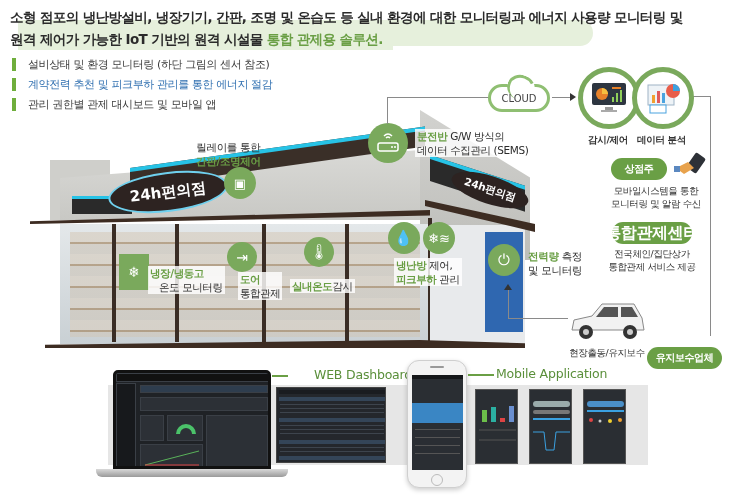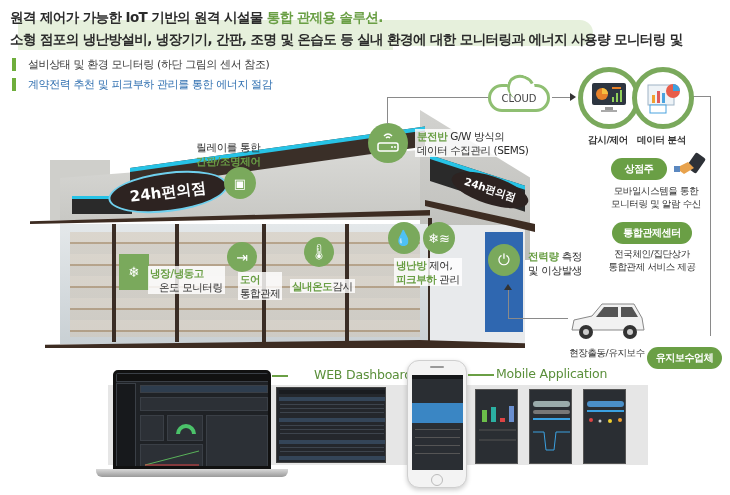--- a/index.html
+++ b/index.html
@@ -70,32 +70,36 @@
     .mscreen { width: 43px; height: 75px; background: #2a2e33; border: 1px solid #555; overflow: hidden; }
 
     .callout-label { font-size: 12.5px; color: #5a8f3a; white-space: nowrap; letter-spacing: -0.2px; }
   </style>
 </head>
 <body>
 
 <div class="abs headline">
   <div class="hl-band"></div>
   <div class="hl-band2"></div>
+  <div class="hl-line">소형 점포의 냉난방설비, 냉장기기, 간판, 조명 및 온습도 등 실내 환경에 대한 모니터링과 에너지 사용량 모니터링 및</div>
   <div class="hl-line"><span>원격 제어가 가능한 IoT 기반의 원격 시설물 </span><span class="hl-green">통합 관제용 솔루션.</span></div>
-  <div class="hl-line">소형 점포의 냉난방설비, 냉장기기, 간판, 조명 및 온습도 등 실내 환경에 대한 모니터링과 에너지 사용량 모니터링 및</div>
 </div>
 
 <div class="abs bullets">
   <div class="bullet">
       <span class="bar"></span>
       <span>설비상태 및 환경 모니터링 (하단 그림의 센서 참조)</span>
     </div>
   <div class="bullet blue">
       <span class="bar"></span>
       <span>계약전력 추천 및 피크부하 관리를 통한 에너지 절감</span>
+    </div>
+  <div class="bullet">
+      <span class="bar"></span>
+      <span>관리 권한별 관제 대시보드 및 모바일 앱</span>
     </div>
 </div>
 
 <div>
   <div class="abs roof-left"></div>
   <div class="abs roof-front"></div>
   <div class="abs roof-right"></div>
   <div class="abs blue-strip-l"></div>
   <div class="abs blue-strip-f"></div>
   <div class="abs blue-strip-r"></div>
@@ -155,21 +159,21 @@
 <div class="abs gcircle" style="left:388px;top:222px;width:32px;height:32px;font-size:15px;">💧</div>
 <div class="abs gcircle" style="left:423px;top:222px;width:32px;height:32px;font-size:13px;">❄≋</div>
 <div class="abs label-box" style="left:394px;top:258px;">
   <div><span class="g">냉난방</span><span style="font-weight:normal;"> 제어,</span></div>
   <div><span class="g">피크부하</span><span style="font-weight:normal;"> 관리</span></div>
 </div>
 
 <div class="abs gcircle" style="left:488px;top:244px;width:32px;height:32px;font-size:15px;">⏻</div>
 <div class="abs plain-label" style="left:528px;top:249px;">
   <div><span style="color:#6a9f45;font-weight:bold;">전력량</span><span> 측정</span></div>
-  <div>및 이상발생</div>
+  <div>및 모니터링</div>
 </div>
 
 <div class="abs line" style="left:387px;top:97px;width:1px;height:27px;"></div>
 <div class="abs line" style="left:387px;top:97px;width:102px;height:1px;"></div>
 <div class="abs line" style="left:552px;top:97px;width:20px;height:1px;"></div>
 <div class="abs" style="left:570px;top:93px;width:0;height:0;border-left:6px solid #333;border-top:4px solid transparent;border-bottom:4px solid transparent;"></div>
 <div class="abs line" style="left:693px;top:96px;width:18px;height:1px;"></div>
 <div class="abs line" style="left:710px;top:96px;width:1px;height:240px;"></div>
 <div class="abs line" style="left:508px;top:318px;width:60px;height:1px;"></div>
 <div class="abs line" style="left:508px;top:290px;width:1px;height:29px;"></div>
@@ -212,21 +216,21 @@
       <rect x="16" y="2" width="12" height="18" rx="2" transform="rotate(35 22 11)" fill="#2d3137"></rect>
       <path d="M2 16 L14 10 L20 16 L10 22 Z" fill="#e8a24c"></path>
       <rect x="0" y="14" width="6" height="6" fill="#5b88c0"></rect>
     </svg>
 </div>
 <div class="abs desc" style="left:596px;top:184px;width:120px;">
   <div>모바일시스템을 통한</div>
   <div>모니터링 및 알람 수신</div>
 </div>
 
-<div class="abs pill" style="left:612px;top:222px;width:80px;height:22px;font-size:10px;">통합관제센터</div>
+<div class="abs pill" style="left:612px;top:222px;width:80px;height:22px;font-size:16px;">통합관제센터</div>
 <div class="abs desc" style="left:592px;top:247px;width:120px;">
   <div>전국체인/집단상가</div>
   <div>통합관제 서비스 제공</div>
 </div>
 
 <div class="abs" style="left:566px;top:300px;width:82px;height:42px;">
   <svg width="82" height="42" viewBox="0 0 82 42">
       <path d="M6 30 L8 20 L26 16 L36 4 L68 4 L76 18 L78 30 Z" fill="#f2f2f2" stroke="#888"></path>
       <path d="M38 7 L52 7 L52 17 L30 17 Z" fill="#555"></path>
       <path d="M55 7 L66 7 L72 17 L55 17 Z" fill="#555"></path>

